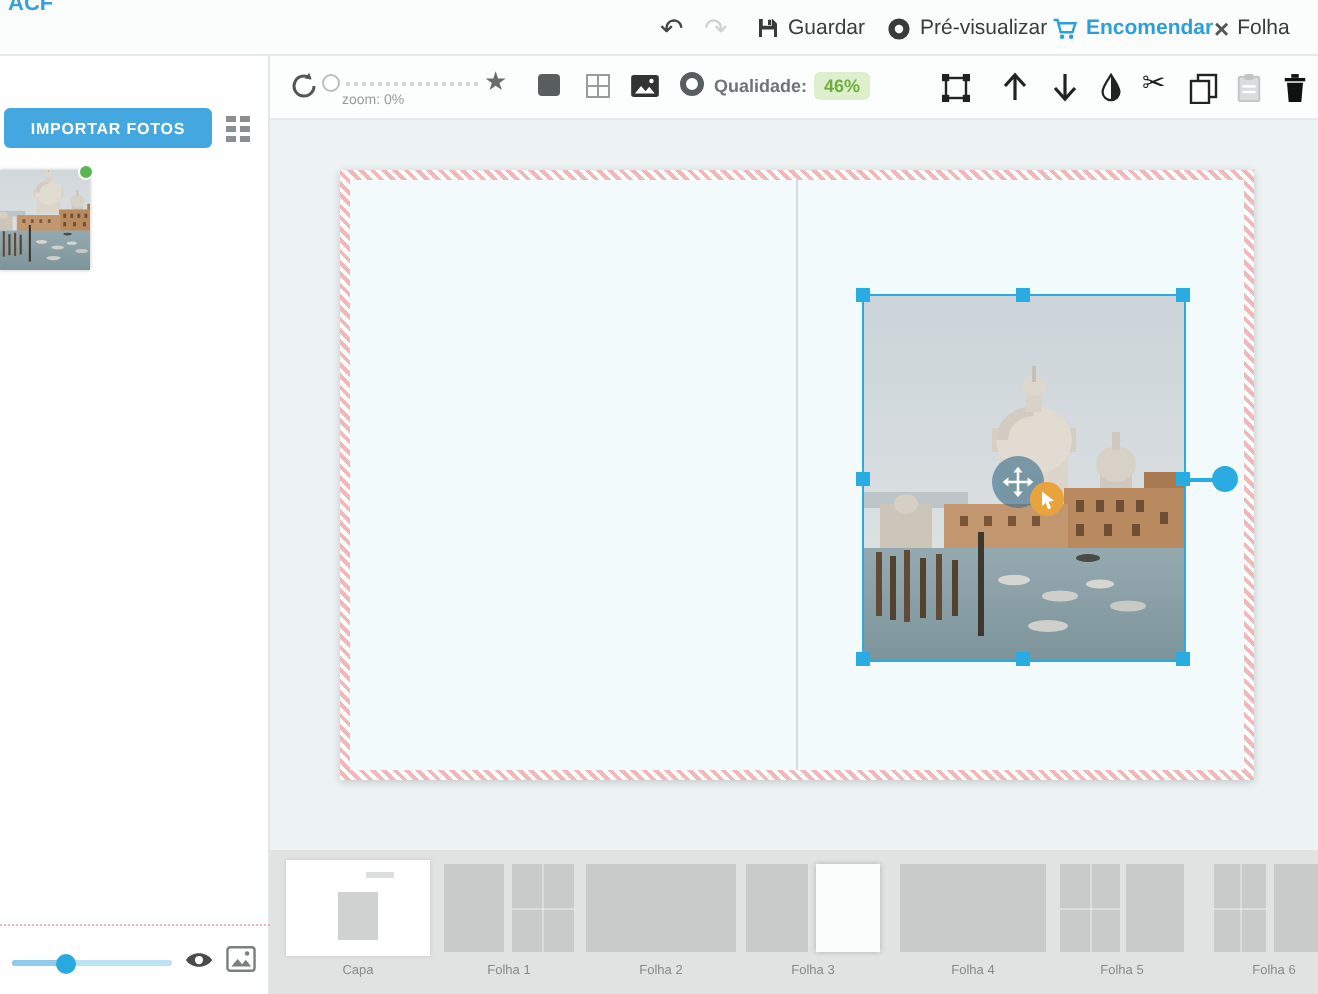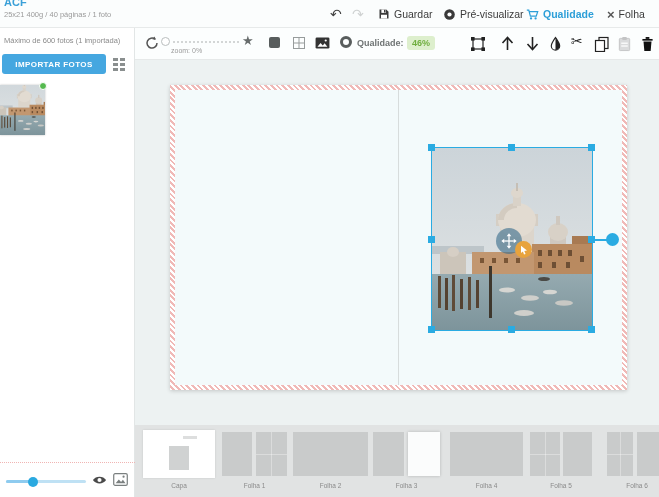--- a/index.html
+++ b/index.html
@@ -146,21 +146,20 @@
       <ellipse cx="132" cy="155" rx="9" ry="2.8" fill="#c8c8c4"></ellipse>
       <ellipse cx="92" cy="165" rx="10" ry="3" fill="#cfcfcb"></ellipse>
       <ellipse cx="112" cy="131" rx="6" ry="2" fill="#4a4a46"></ellipse>
     </g>
   </defs>
 </svg>
 
 <header class="topbar">
   <div class="project-info">
     <div class="project-title">ACF</div>
-    <div class="project-specs">25x21 400g / 40 páginas / 1 foto</div>
   </div>
 
   <div class="tb-act tb-undo">↶</div>
   <div class="tb-act tb-redo">↷</div>
 
   <div class="tb-act tb-preview">
     <span>
       <svg width="13" height="13" viewBox="0 0 16 16">
           <circle cx="8" cy="8" r="6.5" fill="#3a3a3a"></circle>
           <circle cx="8" cy="8" r="2.6" fill="#fff"></circle>
@@ -182,31 +181,30 @@
   </div>
 
   <div class="tb-act tb-order">
     <span>
       <svg width="13" height="13" viewBox="0 0 16 16">
           <path d="M1 2.5h2.4l2 7.5h7.2l1.8-5.5H4" stroke="#2d9fd8" stroke-width="1.5" fill="none"></path>
           <circle cx="6.2" cy="12.8" r="1.4" fill="#2d9fd8"></circle>
           <circle cx="11.8" cy="12.8" r="1.4" fill="#2d9fd8"></circle>
         </svg>
     </span>
-    <span class="lbl">Qualidade</span>
+    <span class="lbl">Encomendar</span>
   </div>
 
   <div class="tb-act tb-close">
     <span class="x">×</span>
     <span class="lbl">Folha</span>
   </div>
 </header>
 
 <aside class="sidebar">
-  <div class="photos-info">Máximo de 600 fotos (1 importada)</div>
 
   <div class="import-row">
     <button class="import-btn">IMPORTAR FOTOS</button>
     <div class="grid-toggle">
       <div></div>
         <div></div>
         <div></div>
         <div></div>
         <div></div>
         <div></div>

